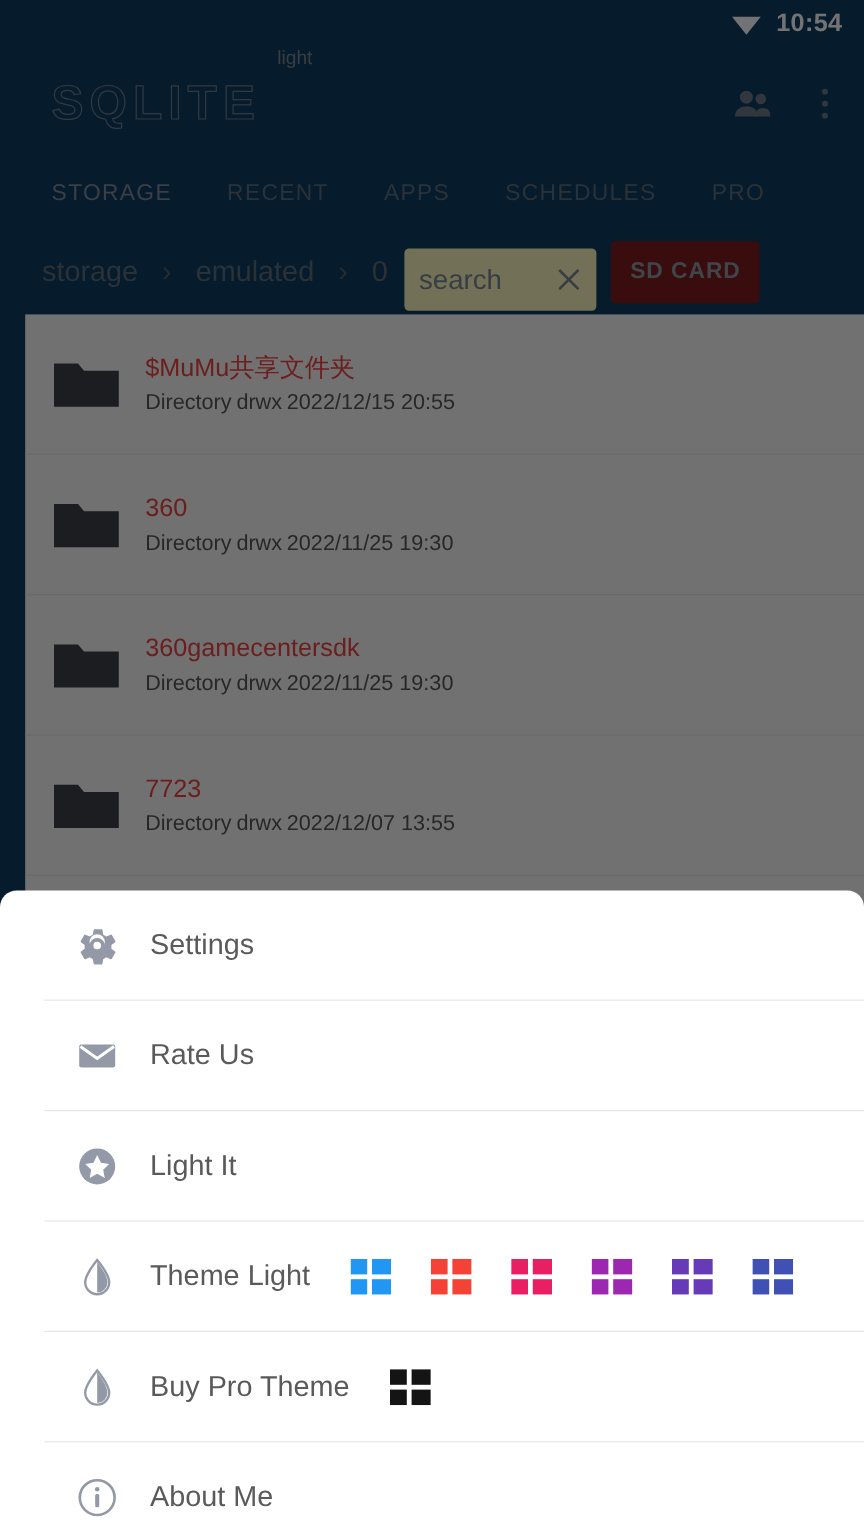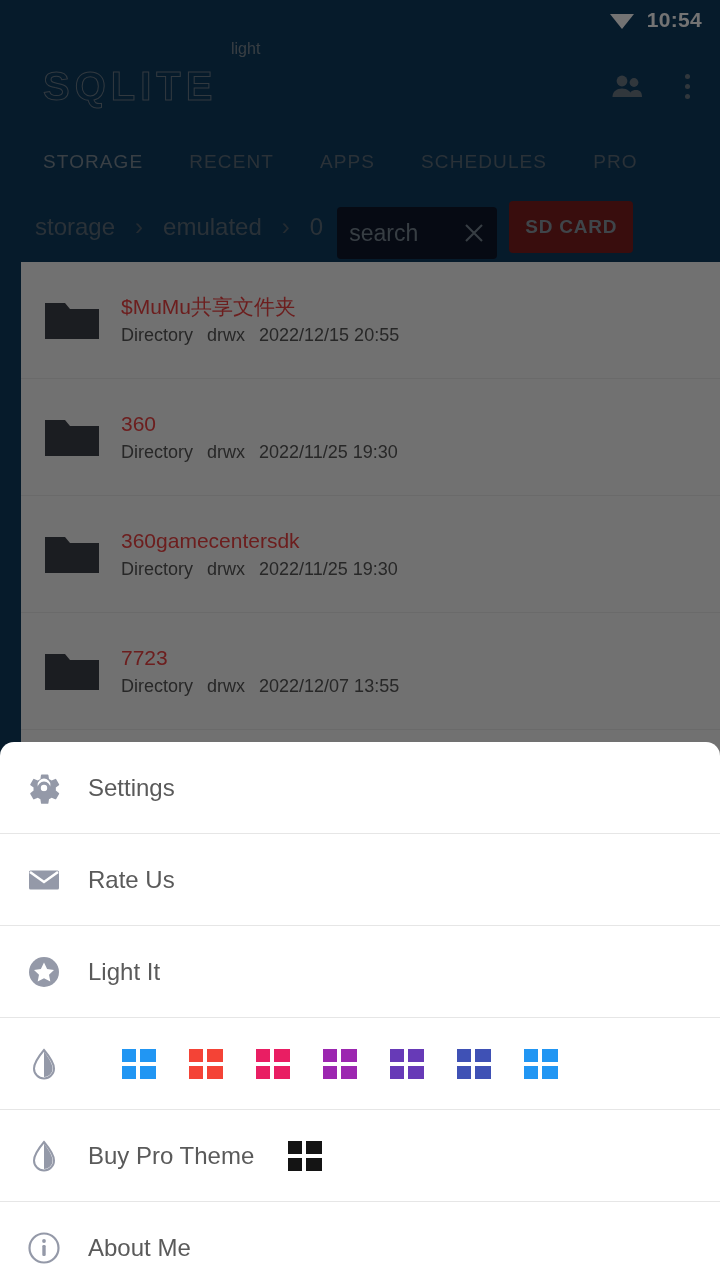--- a/index.html
+++ b/index.html
@@ -38,46 +38,46 @@
   
   .tabs { height:60px; background:#0E3C61; display:flex; align-items:center; padding:0 22px; gap:46px; }
   .tab { font-size:19px; letter-spacing:1.1px; color:#5e6e7b; font-weight:500; white-space:nowrap; }
   .tab.active { color:#7e8d98; }
 
   
   .crumbbar { height:70px; background:#0E3C61; display:flex; align-items:center; padding:0 14px; gap:0; }
   .crumb { font-size:24px; color:#5d6e7b; white-space:nowrap; }
   .sep { font-size:24px; color:#51616e; padding:0 20px; }
   .searchbox {
-    margin-left:14px; width:160px; height:52px; background:#0f172a; border-radius:4px;
+    margin-left:14px; width:160px; height:52px; background:#fef9c3; border-radius:4px;
     display:flex; align-items:center; padding:0 12px; gap:6px;margin-top:12px;
   }
   .searchbox .ph { font-size:23px; color:#7b8996; flex:1; }
   .x-ic { width:22px; height:22px; }
   .sdcard {
     margin-left:12px; height:52px; background:#7f1d1d; border-radius:4px;
     display:flex; align-items:center; padding:0 16px;
     font-size:19px; font-weight:700; letter-spacing:.8px; color:#8c9aa4; white-space:nowrap;
   }
 
   
   .filelist { flex:1; background:#fafafa; }
   .filerow { height:117px; display:flex; align-items:center; padding:0 22px; border-bottom:1px solid #eceaea; }
   .folder-ic { width:58px; height:46px; flex:none; margin-right:20px; }
   .fileinfo { display:flex; flex-direction:column; gap:9px; }
   .fname { font-size:21px; color:#ef4444; line-height:1; }
-  .fmeta { display:flex; gap:14px; font-size:18px; color:#585858; line-height:1; }
+  .fmeta { display:flex; gap:4px; font-size:18px; color:#585858; line-height:1; }
 
   
   .scrim { position:absolute; inset:0; background:rgba(0,0,0,0.55); }
 
   
   .sheet {
     position:absolute; left:0; right:0; bottom:0; top:742px;
-    background:#ffffff; border-radius:14px 14px 0 0; overflow:hidden;
+    background:#ffffff; border-radius:14px 14px 0 0; overflow:hidden;padding-left:37px;
   }
   .sheet-row {
     height:92px; display:flex; align-items:center; padding:0 26px;
     border-bottom:1px solid #e6e6e6;
   }
   .sheet-ic { width:36px; height:36px; flex:none; margin-right:26px; }
   .sheet-label { font-size:24px; color:#5a5a5a; white-space:nowrap; }
   .swatches { display:flex; align-items:center; gap:33px; margin-left:34px; overflow:hidden; }
   .sw { width:34px; height:30px; flex:none; display:block; }
   .sw-pro { width:34px; height:30px; margin-left:34px; flex:none; }
@@ -223,20 +223,21 @@
         <polygon points="18,8.5 21.1,15 28,15.9 23,20.7 24.3,27.6 18,24.2 11.7,27.6 13,20.7 8,15.9 14.9,15" fill="#ffffff"></polygon>
       </svg>
       <span class="sheet-label">Light It</span>
     </div>
 
     <div class="sheet-row">
       <svg class="sheet-ic" viewBox="0 0 36 36">
         <path d="M18 4 C18 4 8 16 8 22.5 A10 10 0 0 0 28 22.5 C28 16 18 4 18 4 Z" fill="none" stroke="#9499A8" stroke-width="2"></path>
         <path d="M18 5.6 C18 5.6 26.6 16.4 26.6 22.5 A8.6 8.6 0 0 1 18 31.1 Z" fill="#9499A8"></path>
       </svg>
+      <span class="sheet-label">Theme Light</span>
 
       <div class="swatches">
         <svg class="sw" viewBox="0 0 34 30">
           <rect x="0" y="0" width="14" height="13" fill="#2196F3"></rect>
           <rect x="18" y="0" width="16" height="13" fill="#2196F3"></rect>
           <rect x="0" y="17" width="14" height="13" fill="#2196F3"></rect>
           <rect x="18" y="17" width="16" height="13" fill="#2196F3"></rect>
         </svg>
         <svg class="sw" viewBox="0 0 34 30">
           <rect x="0" y="0" width="14" height="13" fill="#F44336"></rect>

